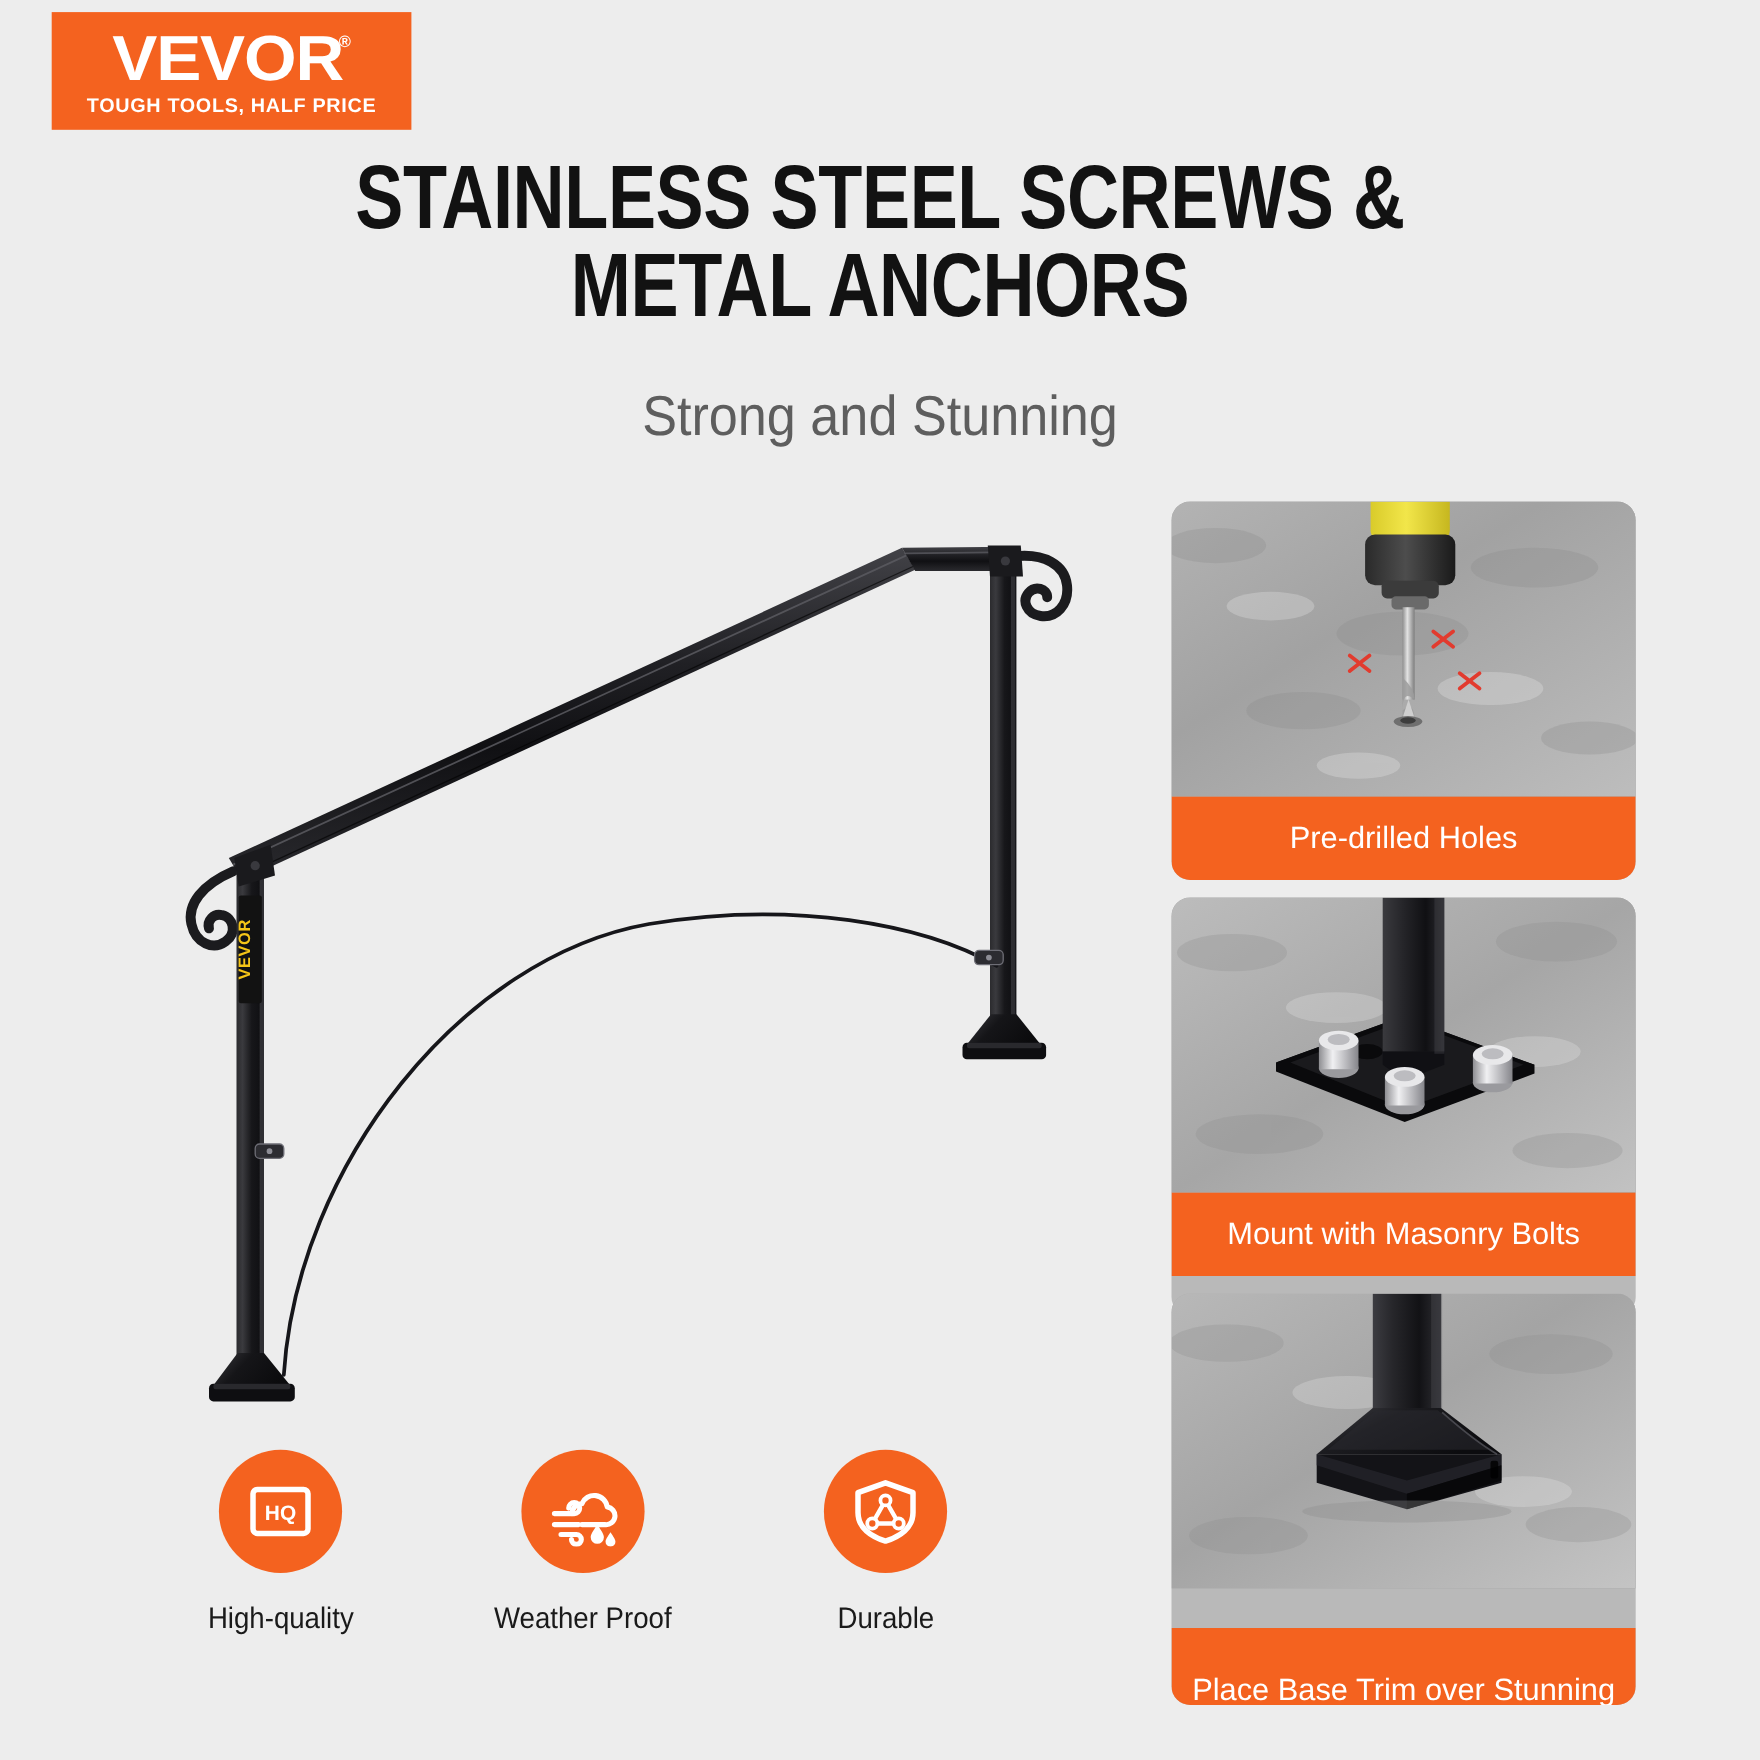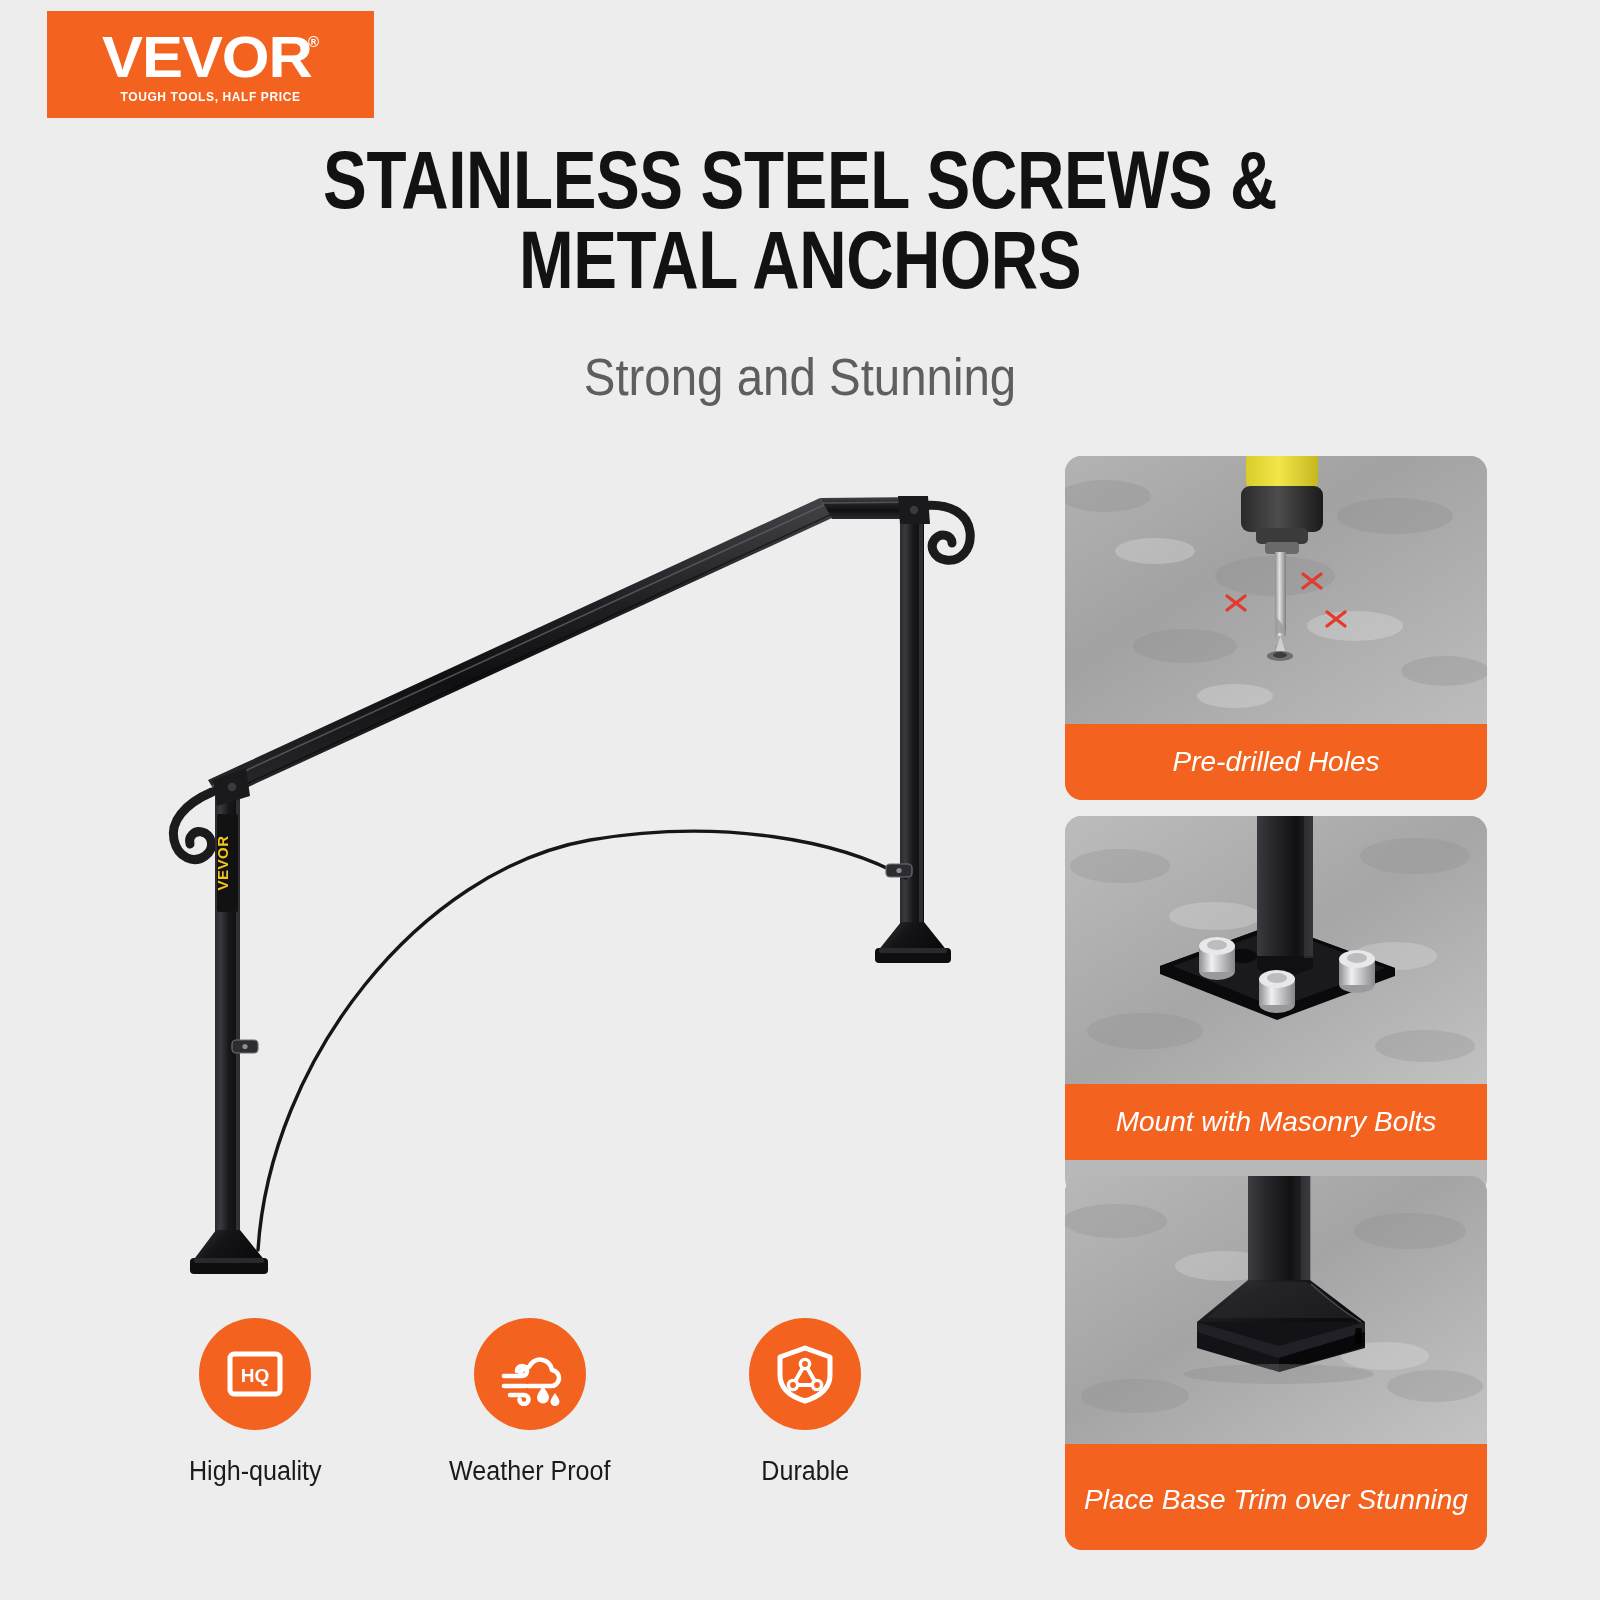--- a/index.html
+++ b/index.html
@@ -33,21 +33,21 @@
     transform: scaleX(1.06);
     transform-origin: left center;
     font-family: "Liberation Sans", sans-serif;
   }
   #brand-reg {
     color: #ffffff; font-size: 15px; font-weight: bold;
     margin-left: 8px; margin-top: 4px;
   }
   #brand-tagline {
     color: #ffffff;
-    font-size: 12px; font-weight: bold;
+    font-size: 18px; font-weight: bold;
     letter-spacing: 0.6px;
     margin-top: 5px;
   }
 
   
   #headline {
     position: absolute; left: 0; top: 140px; width: 1600px;
     text-align: center;
     color: #121212;
     font-size: 82px;
@@ -126,25 +126,24 @@
 
   .step-caption {
     background: #f4621f;
     color: #ffffff;
     display: flex; align-items: center; justify-content: center;
     text-align: center;
     font-size: 28px;
     font-weight: normal;
     line-height: 1.12;
     padding: 0 12px;
-    font-style: italic;
   }
   #step-card-0 .step-caption { height: 76px; }
   #step-card-1 .step-caption { height: 76px; }
-  #step-card-2 .step-caption { height: 112px; }
+  #step-card-2 .step-caption { height: 112px; margin-top: 36px; }
 </style>
 </head>
 <body>
 
 <div id="page">
 
   <div id="brand-logo">
     <div id="brand-wordmark-row">
       <span id="brand-wordmark">VEVOR</span>
       <span id="brand-reg">®</span>

